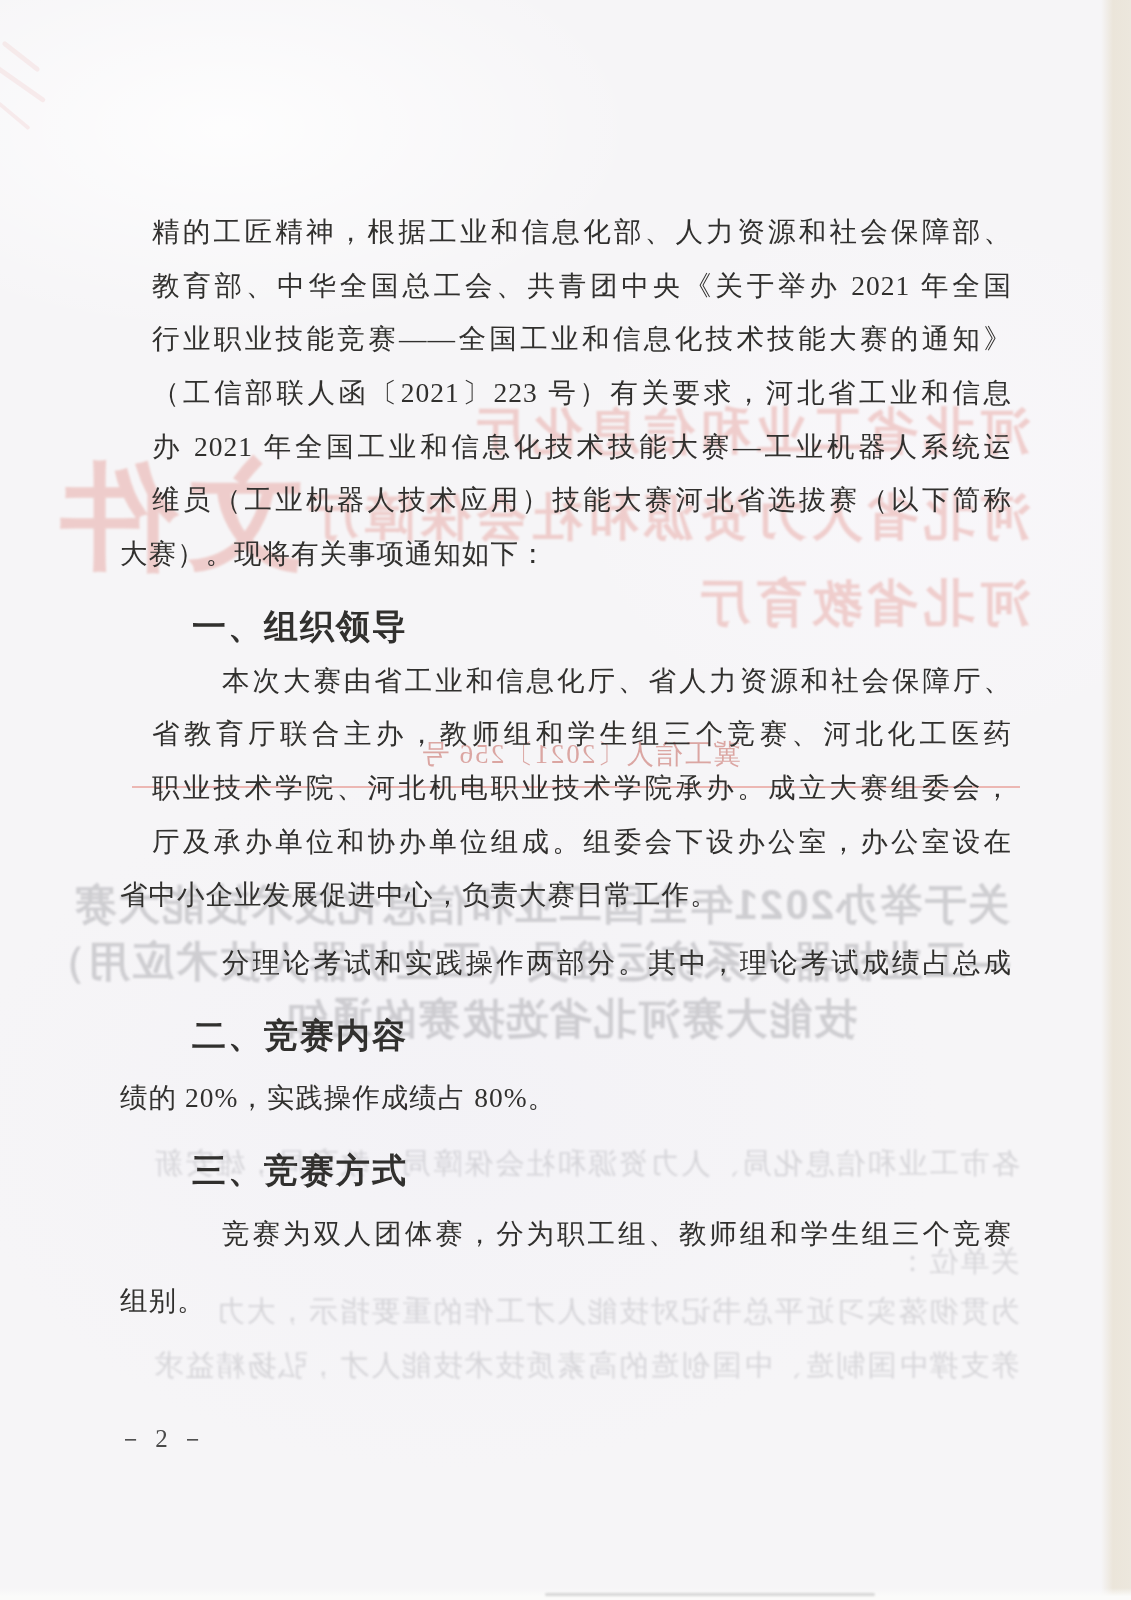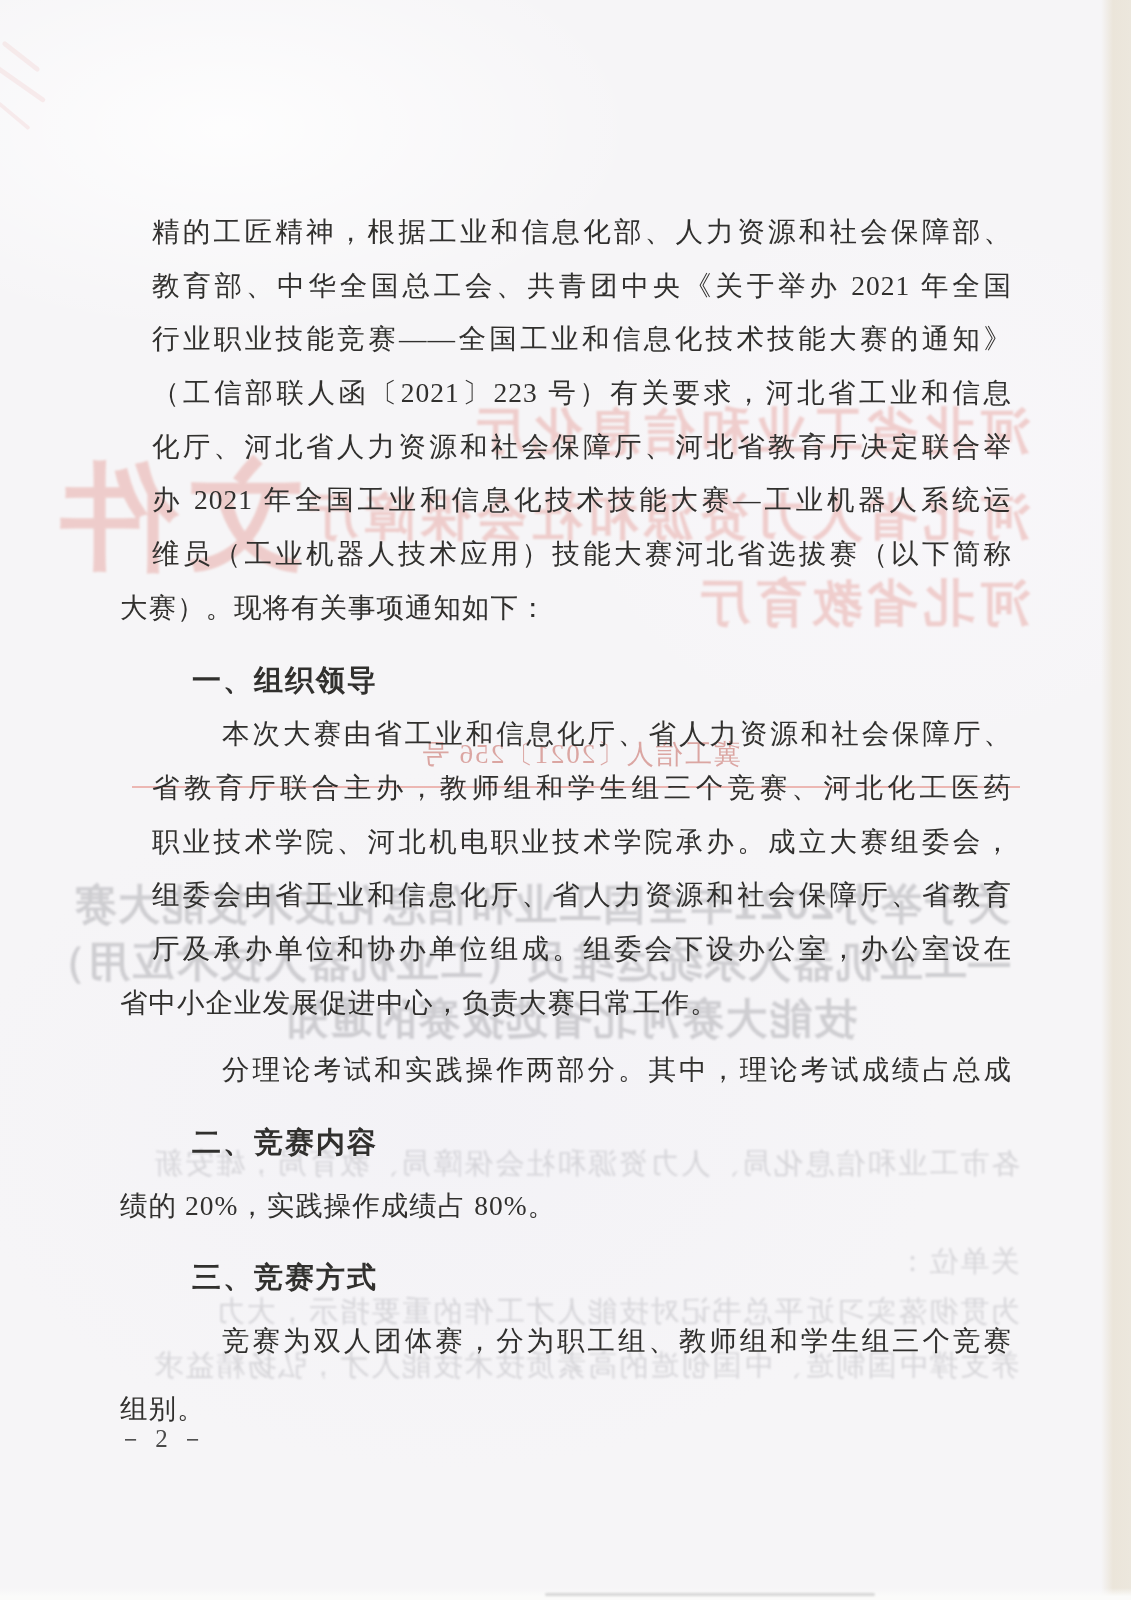--- a/index.html
+++ b/index.html
@@ -82,21 +82,21 @@
     height:53.7px;line-height:53.7px;
     letter-spacing:1px;white-space:nowrap;
   }
   .j{ 
     white-space:normal;
     text-align:justify;text-align-last:justify;margin-left:32px;
   }
   .ind{text-indent:70px;}
   .hd{
     font-family:"Liberation Sans","DejaVu Sans",sans-serif;
-    font-weight:bold;font-size:29px;letter-spacing:2px;
+    font-weight:bold;font-size:34px;letter-spacing:2px;
     padding-left:72px;margin-top:19px;
   }
   .hd.hb{margin-bottom:9px;}
   .gap-a{margin-top:14px;}
   .page-number{
     position:absolute;left:118px;top:1422px;
     font-size:25px;letter-spacing:3px;color:#4a4a4a;
     font-family:"Liberation Serif","DejaVu Serif",serif;
   }
 </style>
@@ -126,29 +126,27 @@
   <div class="bleed bleed-faint bf1 mirror">各市工业和信息化局、人力资源和社会保障局、教育局，雄安新</div>
   <div class="bleed bleed-faint bf2 mirror">关单位：</div>
   <div class="bleed bleed-faint bf3 mirror">为贯彻落实习近平总书记对技能人才工作的重要指示，大力</div>
   <div class="bleed bleed-faint bf4 mirror">养支撑中国制造、中国创造的高素质技术技能人才，弘扬精益求</div>
 
   <div class="content">
     <div class="ln j">精的工匠精神，根据工业和信息化部、人力资源和社会保障部、</div>
     <div class="ln j">教育部、中华全国总工会、共青团中央《关于举办 2021 年全国</div>
     <div class="ln j">行业职业技能竞赛——全国工业和信息化技术技能大赛的通知》</div>
     <div class="ln j">（工信部联人函〔2021〕223 号）有关要求，河北省工业和信息</div>
-    <div class="ln j">化厅、河北省人力资源和社会保障厅、河北省教育厅决定联合举</div>
     <div class="ln j">办 2021 年全国工业和信息化技术技能大赛—工业机器人系统运</div>
     <div class="ln j">维员（工业机器人技术应用）技能大赛河北省选拔赛（以下简称</div>
     <div class="ln">大赛）。现将有关事项通知如下：</div>
     <div class="ln hd">一、组织领导</div>
     <div class="ln j ind">本次大赛由省工业和信息化厅、省人力资源和社会保障厅、</div>
     <div class="ln j">省教育厅联合主办，教师组和学生组三个竞赛、河北化工医药</div>
     <div class="ln j">职业技术学院、河北机电职业技术学院承办。成立大赛组委会，</div>
-    <div class="ln j">组委会由省工业和信息化厅、省人力资源和社会保障厅、省教育</div>
     <div class="ln j">厅及承办单位和协办单位组成。组委会下设办公室，办公室设在</div>
     <div class="ln">省中小企业发展促进中心，负责大赛日常工作。</div>
     <div class="ln j ind gap-a">分理论考试和实践操作两部分。其中，理论考试成绩占总成</div>
     <div class="ln hd hb">二、竞赛内容</div>
     <div class="ln">绩的 20%，实践操作成绩占 80%。</div>
     <div class="ln hd hb">三、竞赛方式</div>
     <div class="ln j ind">竞赛为双人团体赛，分为职工组、教师组和学生组三个竞赛</div>
     <div class="ln gap-a">组别。</div>
   </div>
 

